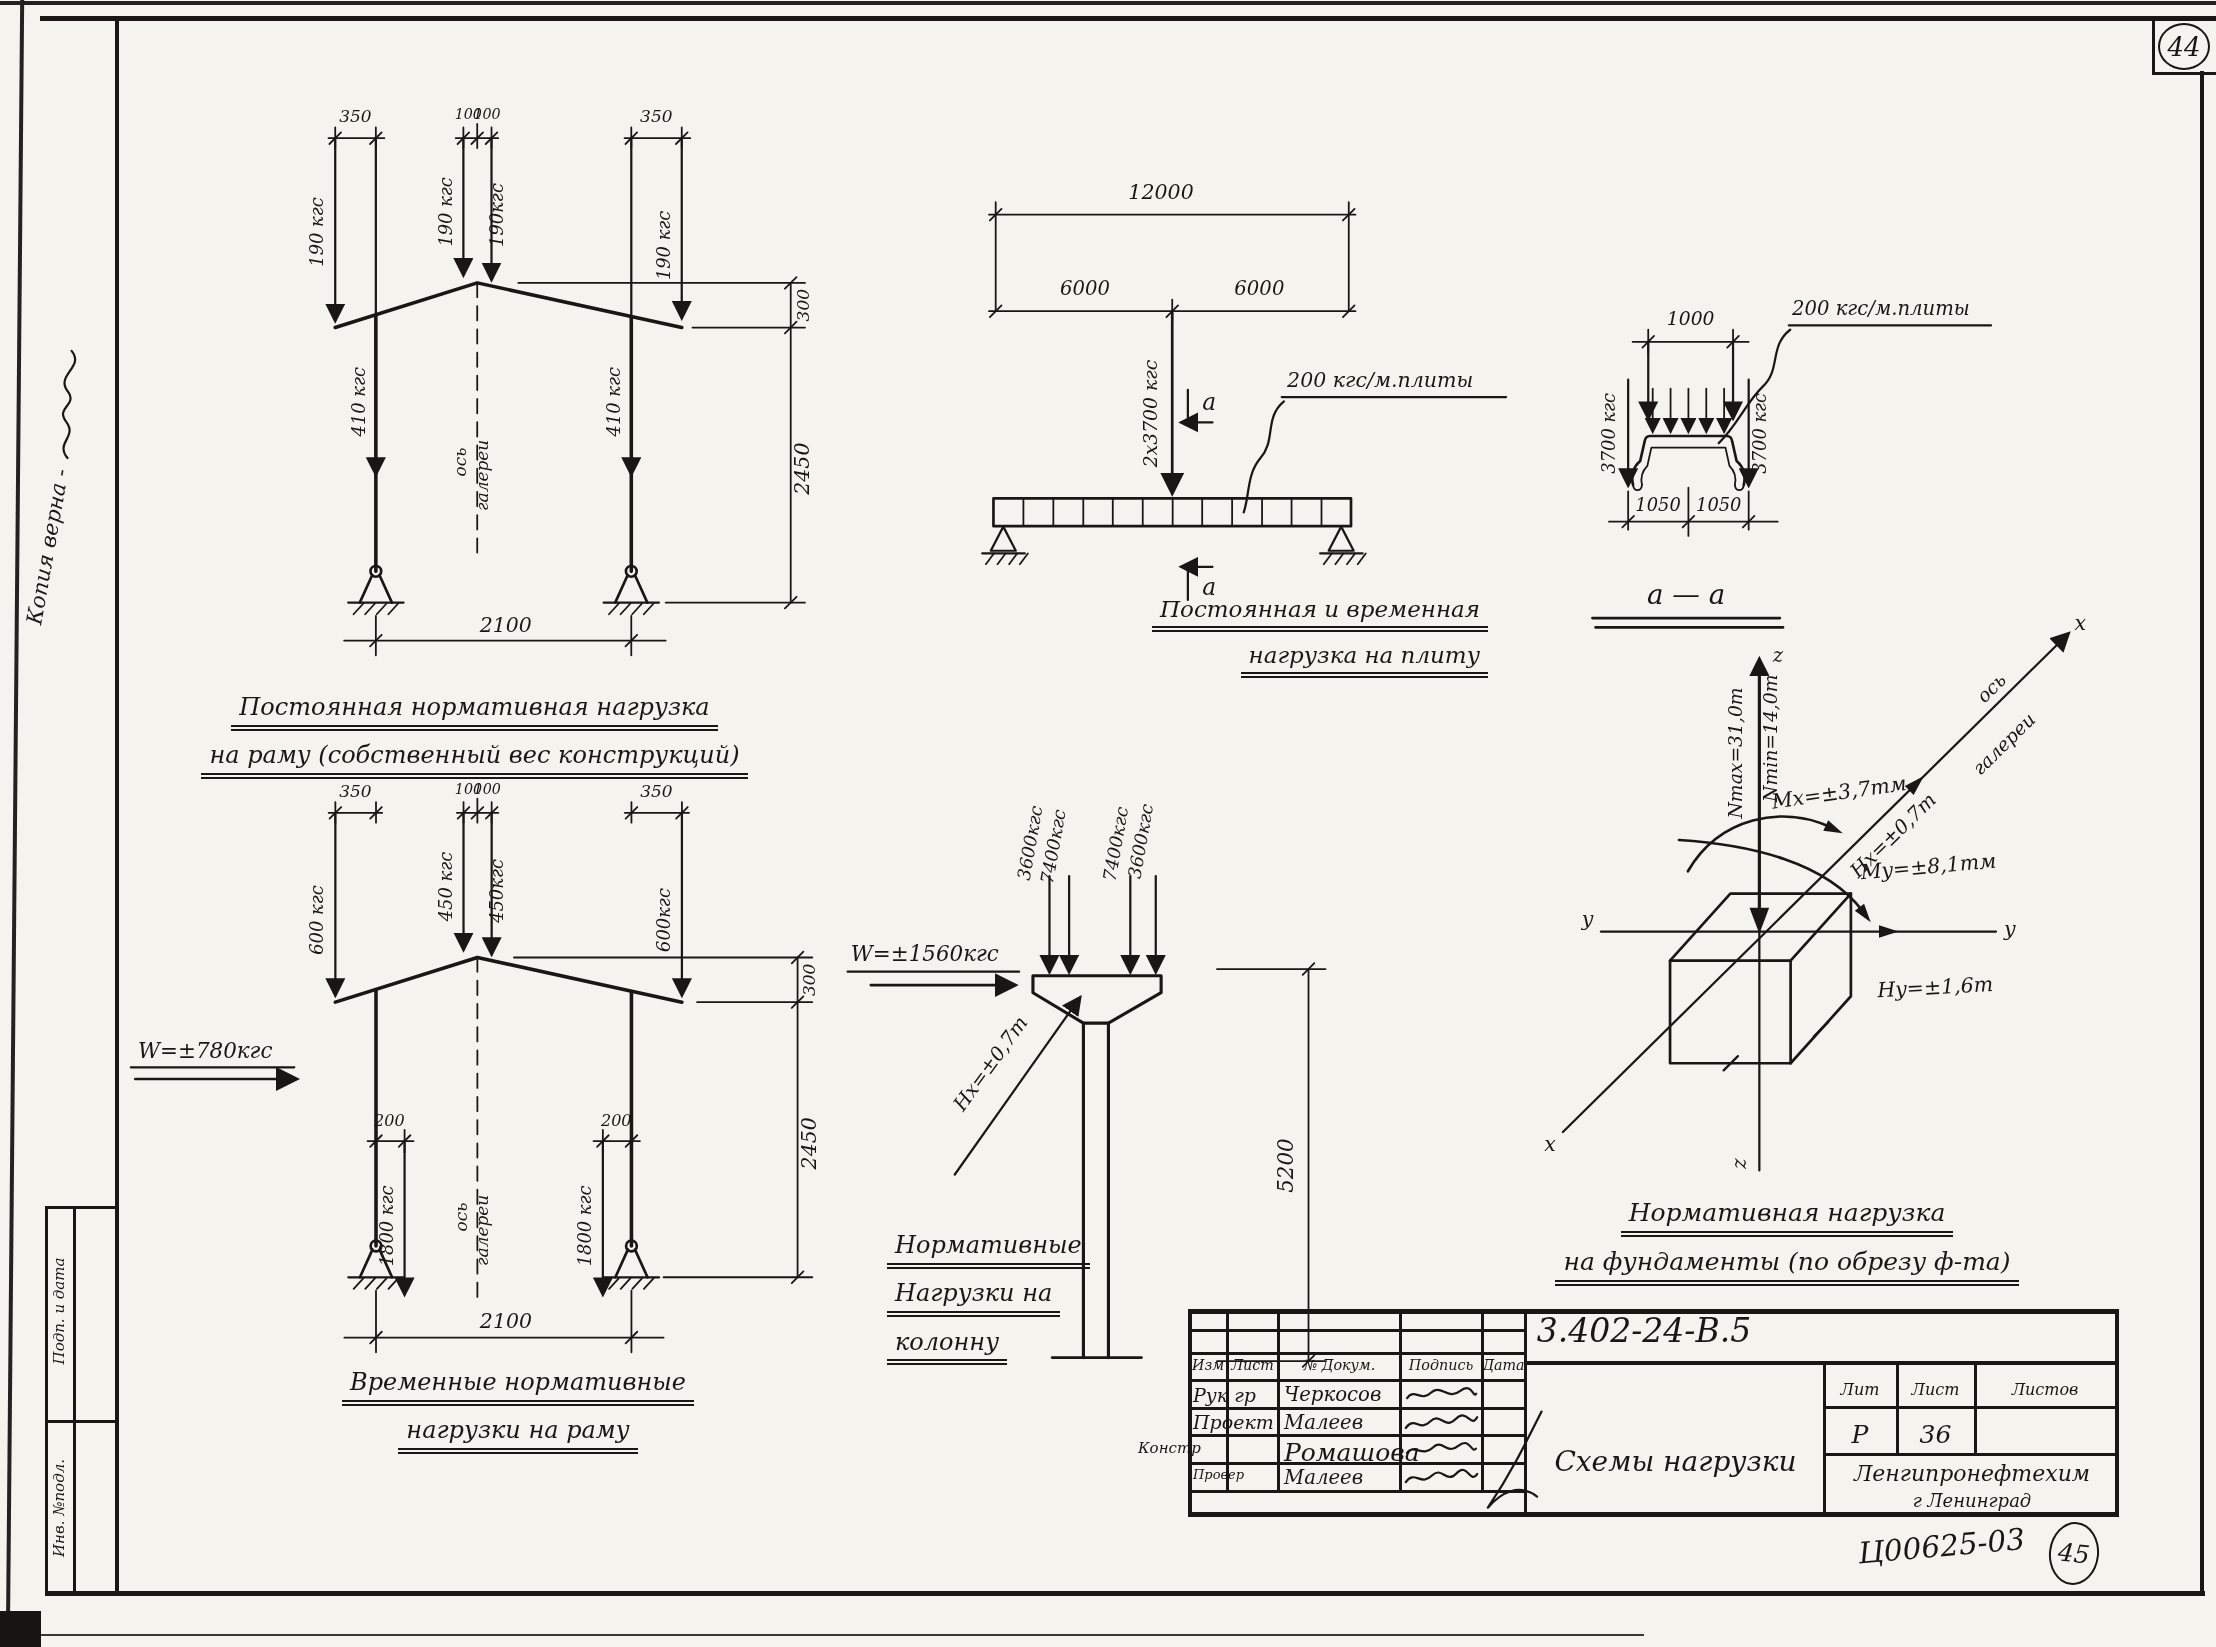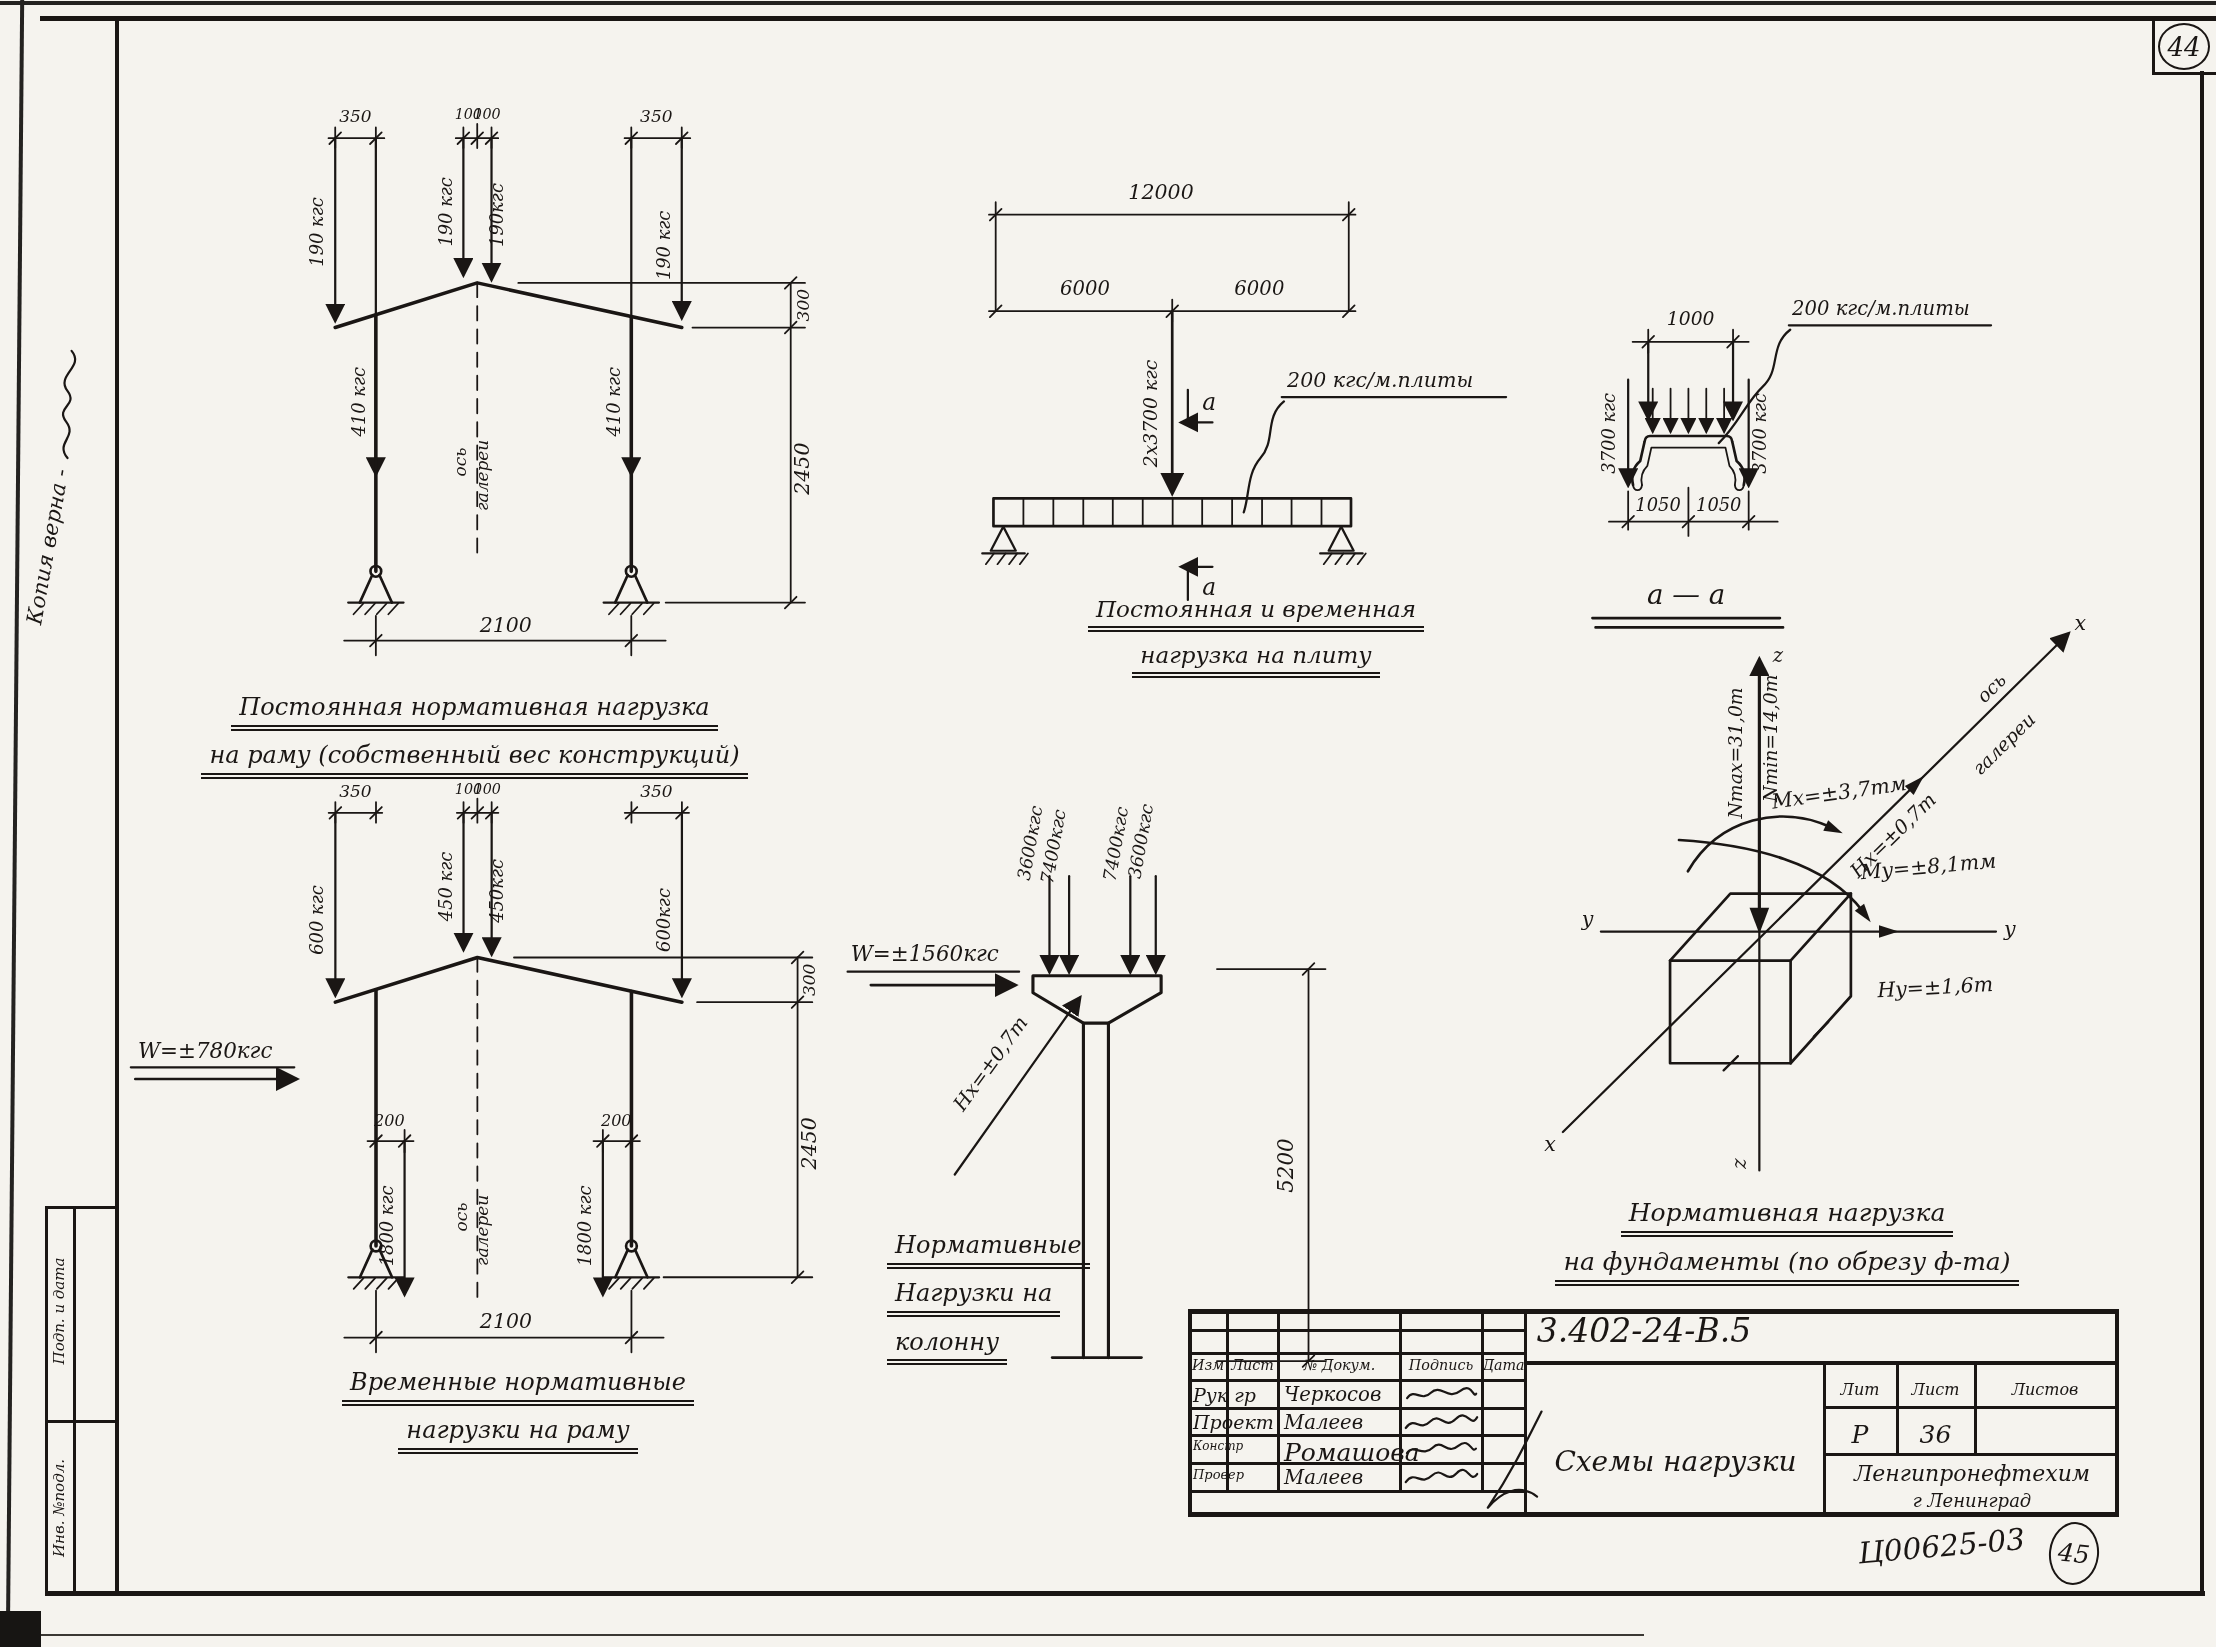--- a/index.html
+++ b/index.html
@@ -261,21 +261,21 @@
       <path d="M873,818 L845,872 L901,872 Z M826,878 H921"></path>
       <path class="w4" d="M834,902 L852,878 M860,902 L878,878 M886,902 L904,878 M910,902 L928,878"></path>
     </g>
     <g>
       <path class="sv w5" d="M585,908 H516" marker-end="url(#m3)"></path>
       <path class="sv w5" d="M530,908 V982"></path>
       <text x="562" y="972" font-size="52">a</text>
     </g>
   </svg>
 
-  <div class="cap" style="left:928px;top:596px;width:616px;font-size:23px;text-align:center">
+  <div class="cap" style="left:872px;top:596px;width:616px;font-size:23px;text-align:right">
     <span class="ln" style="margin-left:40px"><span class="ul2">Постоянная и временная</span></span>
     <span class="ln" style="margin-left:40px"><span class="ul2">нагрузка на плиту</span></span>
   </div>
 
   <svg style="left:1590px;top:286px" width="420" height="366" viewBox="0 0 940 820">
     <defs>
       <marker id="m4" markerWidth="9" markerHeight="9" refX="7.5" refY="4.5" orient="auto">
           <path d="M0,0 L9,4.5 L0,9 Z" fill="#1a1614"></path>
         </marker>
       <path id="tk4" d="M-13,13 L13,-13"></path>
@@ -442,21 +442,21 @@
   <div class="tbtxt" style="left:1189px;top:1357px;width:38px;font-size:14.3px"><span>Изм</span></div>
   <div class="tbtxt" style="left:1227px;top:1357px;width:51px;font-size:14.3px"><span>Лист</span></div>
   <div class="tbtxt" style="left:1279px;top:1357px;width:121px;font-size:14.3px"><span>№ Докум.</span></div>
   <div class="tbtxt" style="left:1400px;top:1357px;width:82px;font-size:14.3px"><span>Подпись</span></div>
   <div class="tbtxt" style="left:1482px;top:1357px;width:43px;font-size:14.3px"><span>Дата</span></div>
 
   <div class="tbtxt" style="left:1193px;top:1384px;width:85px;font-size:42;text-align:left;font-size:19px"><span>Рук гр</span></div>
   <div class="tbtxt" style="left:1284px;top:1383px;width:112px;font-size:19.7px;text-align:left"><span>Черкосов</span></div>
   <div class="tbtxt" style="left:1193px;top:1411px;width:85px;font-size:19px;text-align:left"><span>Проект</span></div>
   <div class="tbtxt" style="left:1284px;top:1411px;width:112px;font-size:19.7px;text-align:left"><span>Малеев</span></div>
-  <div class="tbtxt" style="left:1193px;top:1439px;width:85px;font-size:12px;text-align:left"><span>Констр</span></div>
+  <div class="tbtxt" style="left:1138px;top:1439px;width:85px;font-size:15px;text-align:left"><span>Констр</span></div>
   <div class="tbtxt" style="left:1284px;top:1438px;width:112px;font-size:25px;text-align:left"><span>Ромашова</span></div>
   <div class="tbtxt" style="left:1193px;top:1467px;width:85px;font-size:13px;text-align:left"><span>Провер</span></div>
   <div class="tbtxt" style="left:1284px;top:1466px;width:112px;font-size:19.7px;text-align:left"><span>Малеев</span></div>
 
   <svg style="left:1403px;top:1384px" width="76" height="22" viewBox="0 0 170 50">
       <path class="sv w5" d="M8,32 C25,8 40,42 62,20 S100,38 128,16 S158,34 165,22"></path>
     </svg>
   <svg style="left:1403px;top:1411px" width="76" height="25" viewBox="0 0 170 56">
       <path class="sv w5" d="M6,38 C28,10 36,48 60,24 S92,44 118,18 S152,40 166,14"></path>
     </svg>

